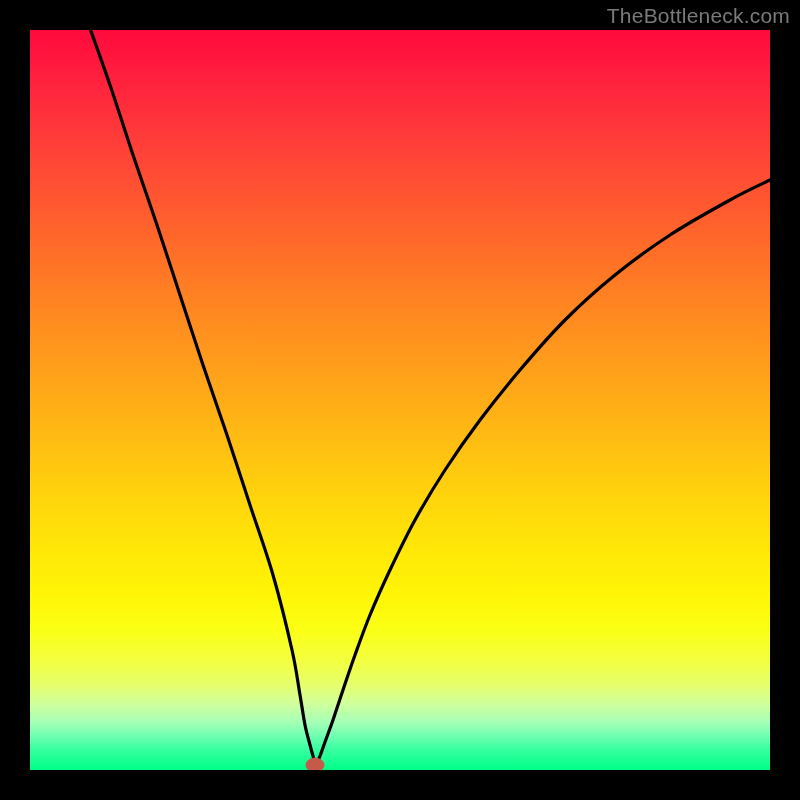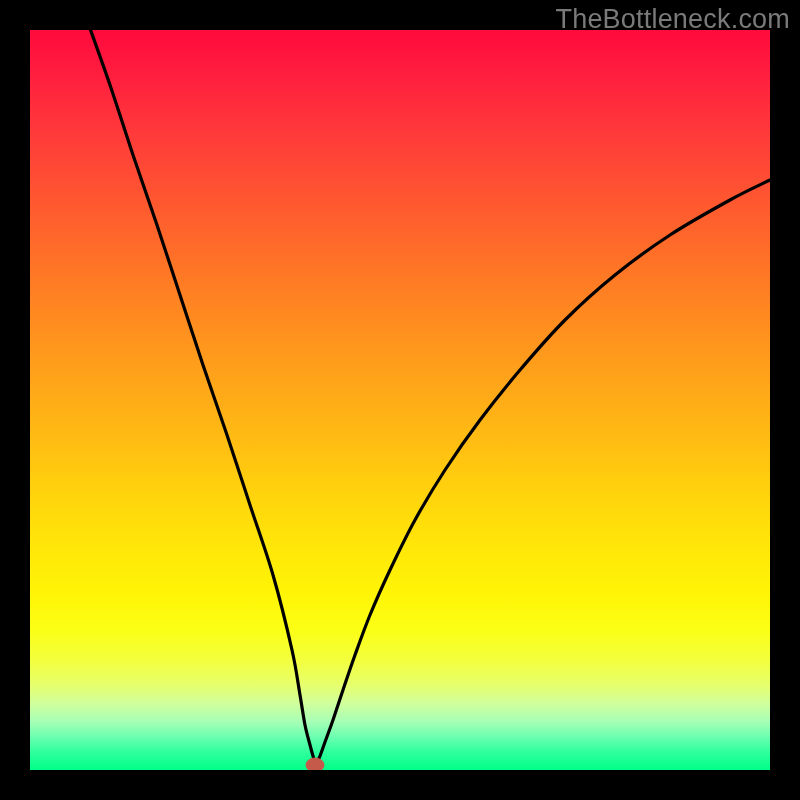--- a/index.html
+++ b/index.html
@@ -66,21 +66,21 @@
   }
   .marker {
     fill: #c65a4a;
     stroke: #c65a4a;
   }
   .watermark {
     position: absolute;
     top: 4px;
     right: 10px;
     color: #7a7a7a;
-    font-size: 27px;
+    font-size: 21px;
     font-weight: 400;
     letter-spacing: 0.2px;
     user-select: none;
   }
 </style>
 </head>
 <body>
 
 <div class="frame">
   <div class="plot-area">

